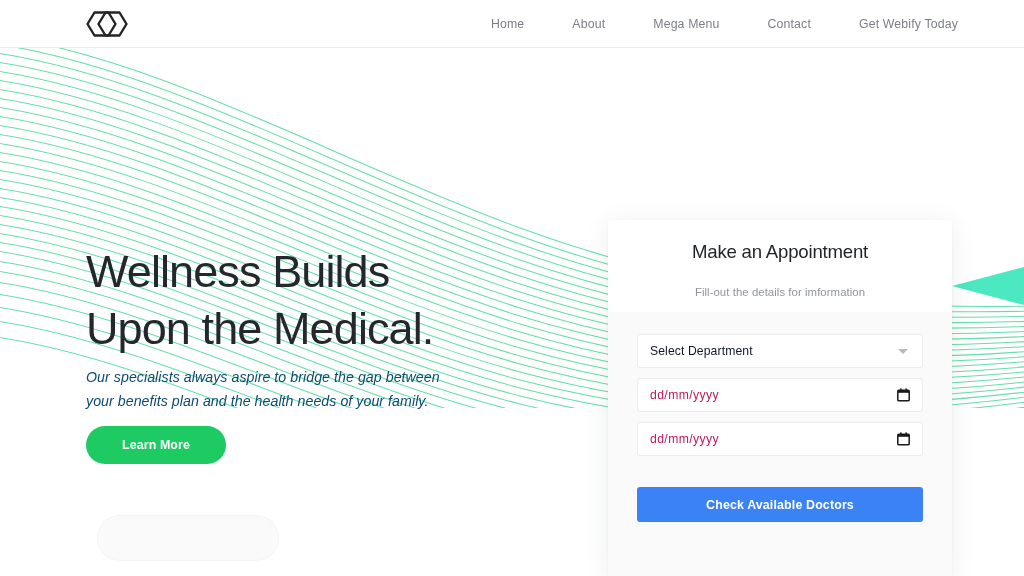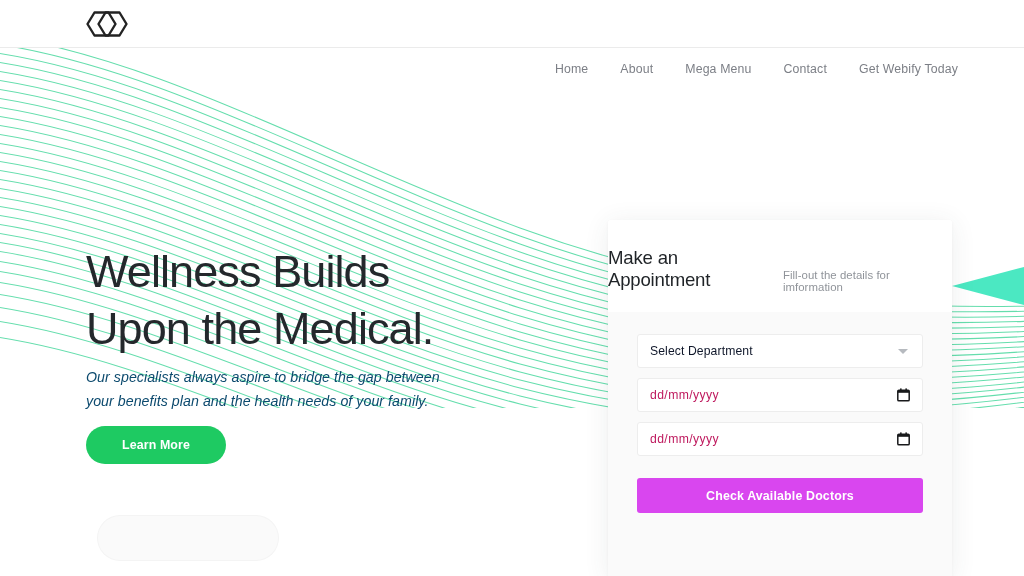--- a/index.html
+++ b/index.html
@@ -44,22 +44,21 @@
     display: block;
   }
 
   #main-nav {
     position: absolute;
     right: 66px;
     top: 0;
     height: 48px;
     display: flex;
     align-items: center;
-    gap: 0px;
-    margin-top: 45px;
+    gap: 16px;
   }
   .nav-link {
     font-size: 12.3px;
     color: #7c7f86;
     letter-spacing: .15px;
     text-decoration: none;
     padding: 0 16px;
     white-space: nowrap;
     cursor: pointer;
     line-height: 48px;
@@ -166,21 +165,21 @@
     border-radius: 3px;
     box-shadow: 0 3px 26px rgba(60,64,70,0.09), 0 1px 3px rgba(60,64,70,0.05);
     z-index: 20;
     overflow: hidden;
   }
 
   #card-header {
     height: 92px;
     background: #ffffff;
     display: flex;
-    flex-direction: row;
+    flex-direction: column;
     align-items: center;
     justify-content: center;
     padding-top: 6px;
   }
   #card-title {
     font-size: 18.6px;
     color: #1f2327;
     font-weight: 400;
     letter-spacing: -.2px;
   }
@@ -228,26 +227,26 @@
     width: 0; height: 0;
     border-left: 5px solid transparent;
     border-right: 5px solid transparent;
     border-top: 5px solid #b6babf;
     margin-right: 2px;
   }
 
   .calendar-icon { width: 13px; height: 14px; display:block; }
 
   #check-doctors-button {
-    margin-top: 12px;
+    margin-top: 21px;
     width: 286px;
     height: 35px;
     border: none;
     border-radius: 3px;
-    background: #d946ef;
+    background: #3b82f6;
     color: #ffffff;
     font-size: 12.4px;
     font-weight: bold;
     font-family: "Liberation Sans", sans-serif;
     letter-spacing: .15px;
     cursor: pointer;
   }
 </style>
 </head>
 <body>

